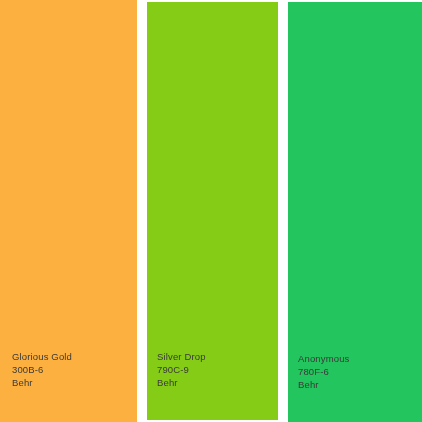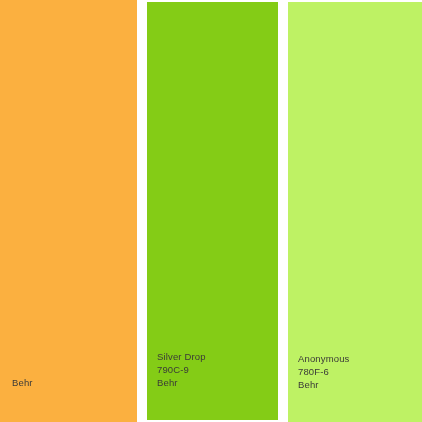--- a/index.html
+++ b/index.html
@@ -71,33 +71,35 @@
     display: block;
   }
 </style>
 </head>
 <body>
 
 <div id="palette-board" style="background: rgb(255, 255, 255);">
 
   <div class="swatch swatch-1" style="background-color: rgb(251, 176, 64);">
     <div class="swatch-label" style="color: rgb(59, 58, 56);">
+      <span class="label-line">Glorious Gold</span>
+      <span class="label-line">300B-6</span>
       <span class="label-line">Behr</span>
     </div>
   </div>
 
   <div class="swatch swatch-2" style="background-color: #84cc16;">
     <div class="swatch-label" style="color: rgb(59, 58, 56);">
       <span class="label-line">Silver Drop</span>
       <span class="label-line">790C-9</span>
       <span class="label-line">Behr</span>
     </div>
   </div>
 
-  <div class="swatch swatch-3" style="background-color: #bef264;">
+  <div class="swatch swatch-3" style="background-color: #22c55e;">
     <div class="swatch-label" style="color: rgb(59, 58, 56);">
       <span class="label-line">Anonymous</span>
       <span class="label-line">780F-6</span>
       <span class="label-line">Behr</span>
     </div>
   </div>
 
 </div>
 
 </body></html>

